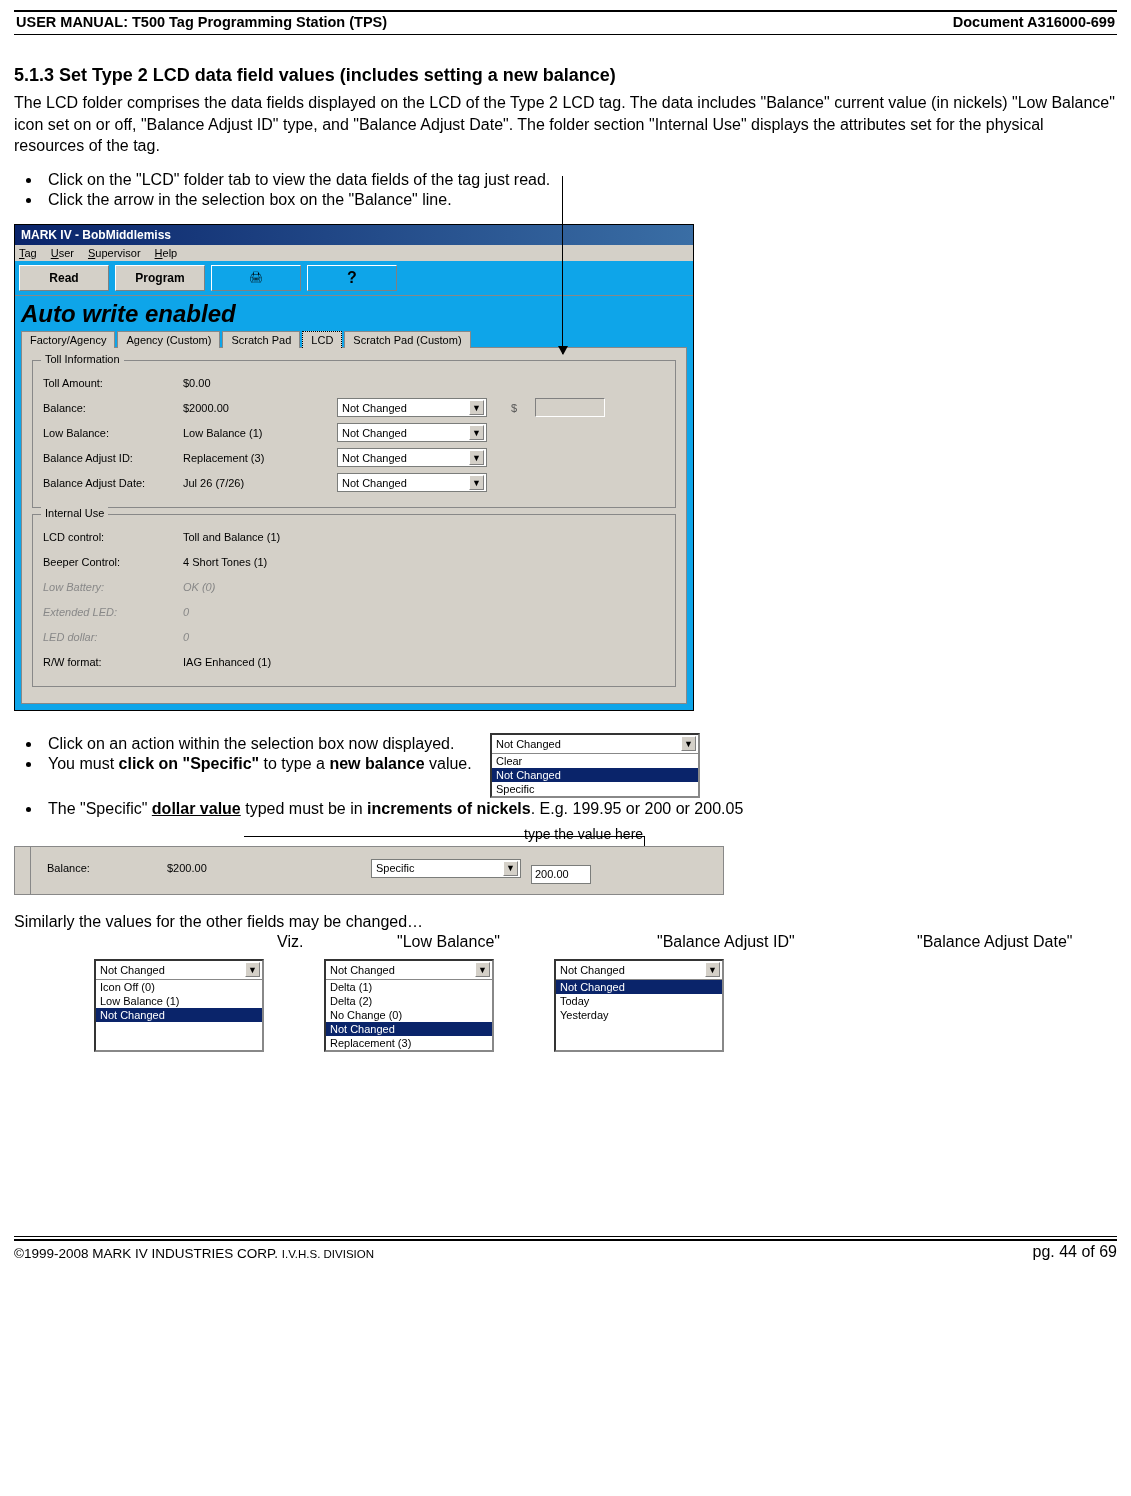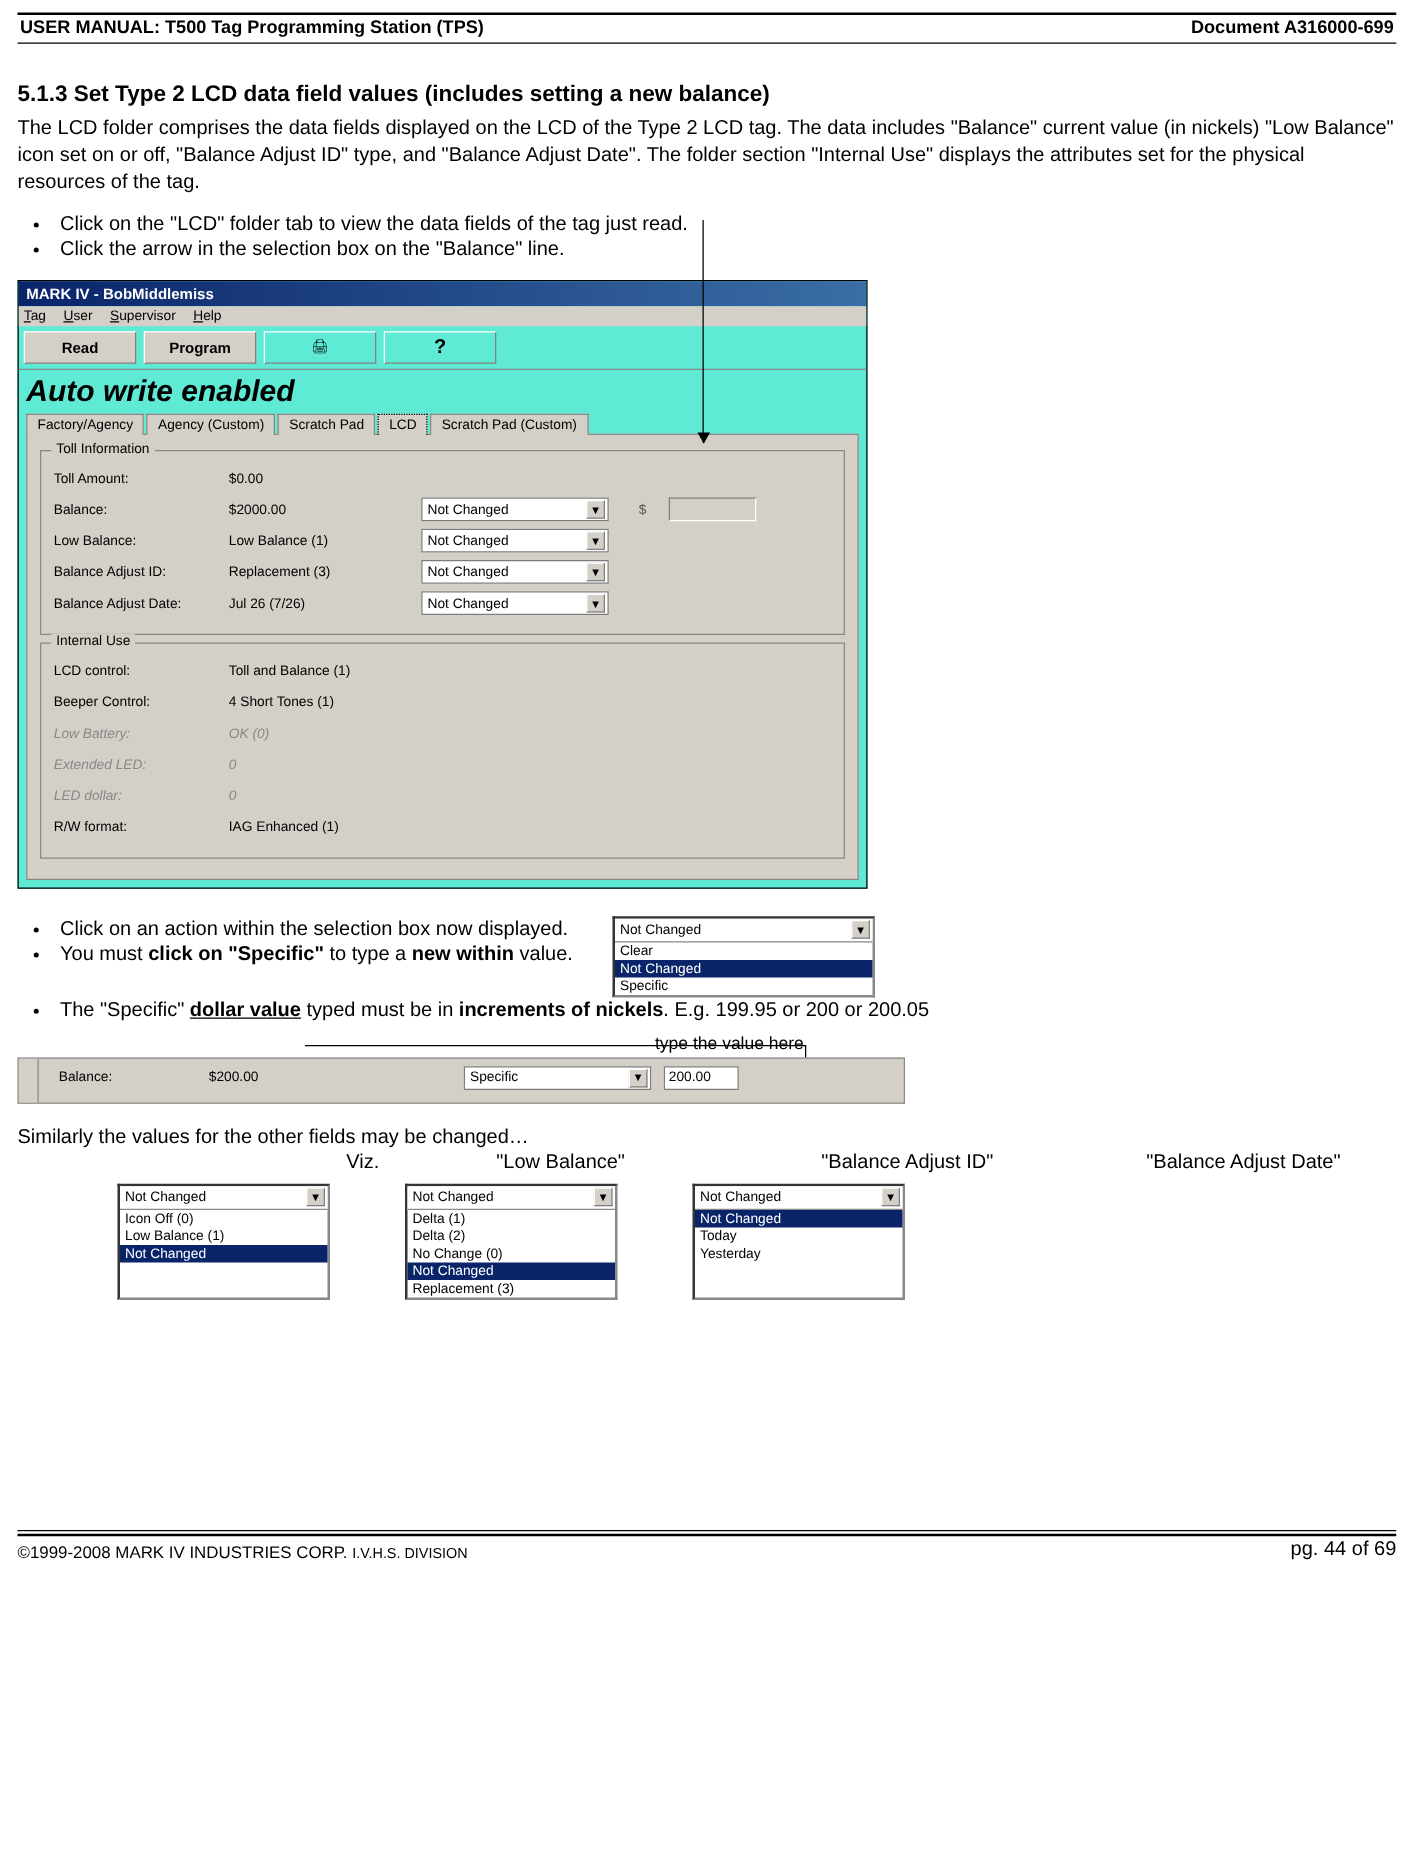--- a/index.html
+++ b/index.html
@@ -29,21 +29,21 @@
     font-weight: bold;
     font-size: 18px;
     margin: 30px 0 6px 0;
   }
   .body-text { font-size: 16px; line-height: 1.35; }
   ul.bullets { margin: 14px 0 8px 0; padding-left: 28px; }
   ul.bullets li { font-size: 16px; margin: 2px 0; padding-left: 6px; }
 
   
   .win {
-    width: 680px; border: 1px solid #000; background: #5eead4;
+    width: 680px; border: 1px solid #000; background: #0ea5e9;
     font-family: Tahoma, Arial, sans-serif; font-size: 11px;
     margin-top: 15px;
   }
   .titlebar {
     background: linear-gradient(to right,#0a246a,#3a6ea5);
     color:#fff; font-weight:bold; padding:3px 6px; font-size:12px;
     display:flex; align-items:center; gap:6px;
   }
   .menubar { background:#d4d0c8; padding:2px 4px; display:flex; gap:14px; font-size:11px; }
   .menubar span { }
@@ -101,21 +101,21 @@
   .balstrip {
     width:710px; border:1px solid #888; background:#d4d0c8;
     font-family:Tahoma,Arial,sans-serif; font-size:11px; padding:6px 8px 10px 8px;
     display:flex; align-items:center; margin-top:6px; position:relative;
   }
   .balstrip .scrollbar { position:absolute; left:0; top:0; bottom:0; width:16px;
     background:#d4d0c8; border-right:1px solid #888; }
   .balstrip .inner { margin-left:24px; display:flex; align-items:center; width:100%; }
   .balstrip .txt2 {
     width:60px;height:19px;background:#fff;border:1px solid #7b7d7b;
-    font-size:11px;padding:0 3px;display:flex;align-items:center;margin-left:10px;
+    font-size:11px;padding:0 3px;display:flex;align-items:center;margin-left:10px;margin-top:12px;
   }
 
   .similarly { font-size:16px; margin-top:18px; }
   .viz-row { display:flex; gap:60px; font-size:16px; margin-top:2px;justify-content:flex-end; }
   .viz-row .vizlab { width:200px; }
   .dd-row { display:flex; gap:60px; margin-top:8px; padding-left:80px; }
 
   .footer {
     margin-top:180px; padding:4px 14px 10px 14px;
   }
@@ -267,21 +267,21 @@
         </div>
       </div>
     </div>
     <div class="vline"></div>
   </div>
 
   <div class="flexrow" style="margin-top:22px;">
     <ul class="bullets" style="margin:0; flex:0 0 470px;">
       <li>Click on an action within the selection box now displayed.</li>
       <li>
-        <span>You must </span><b>click on "Specific"</b><span> to type a </span><b>new within</b><span> value.</span>
+        <span>You must </span><b>click on "Specific"</b><span> to type a </span><b>new balance</b><span> value.</span>
       </li>
     </ul>
     <div class="ddlist" style="width:210px;">
       <div class="top">
         <span>Not Changed</span>
         <span class="arrow">▼</span>
       </div>
       <div class="opt">Clear</div>
       <div class="opt sel">Not Changed</div>
       <div class="opt">Specific</div>

